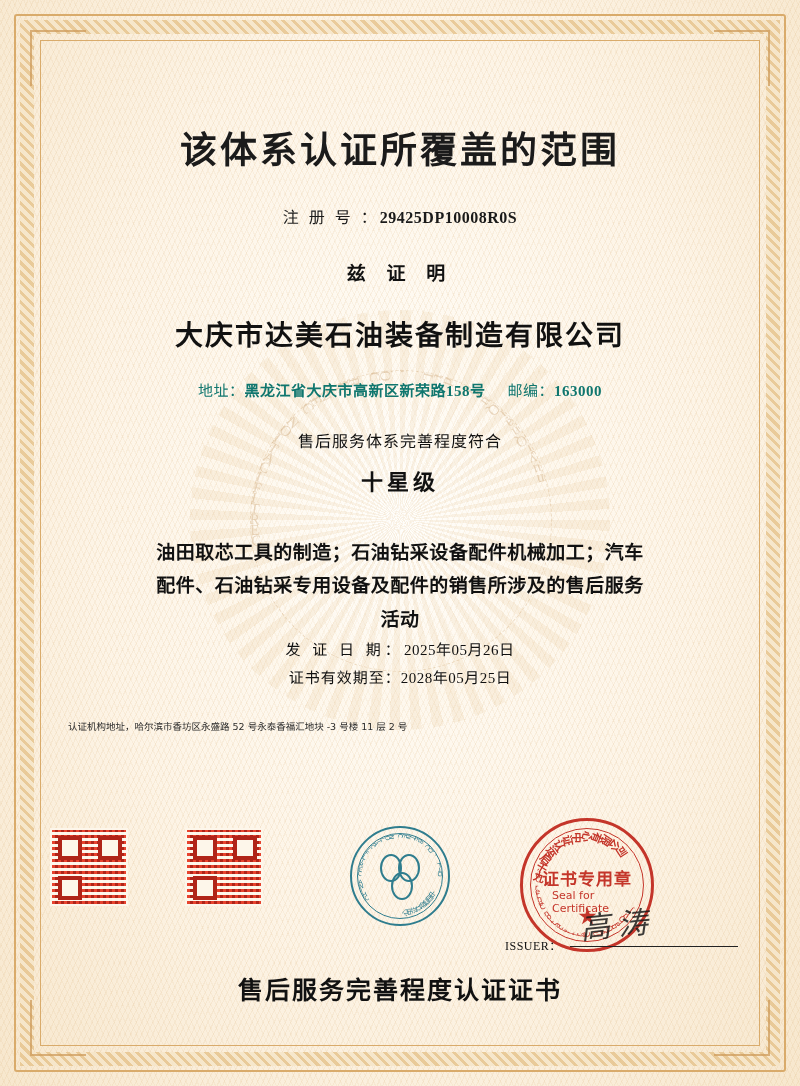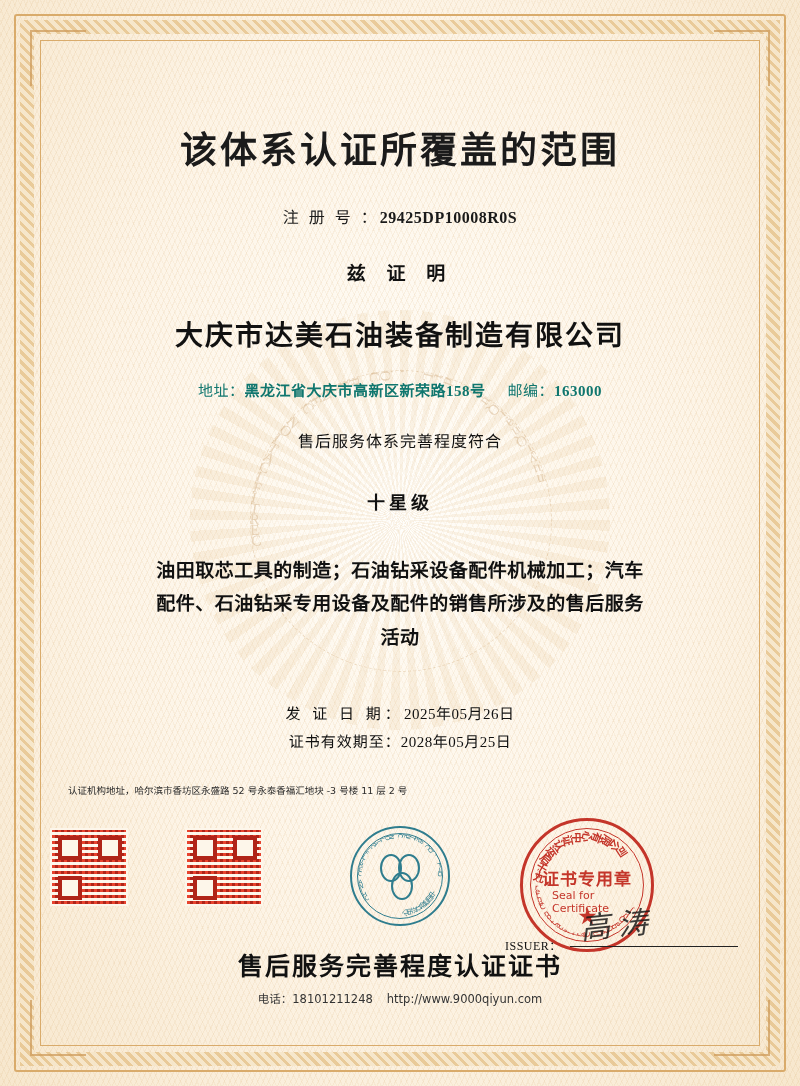--- a/index.html
+++ b/index.html
@@ -152,43 +152,42 @@
     letter-spacing: 1px;
   }
   .std-line {
     margin-top: 18px;
     font-size: 18px;
     font-weight: bold;
     color: #111;
     letter-spacing: 1px;
   }
   .star-line {
-    margin-top: 36px;
-    font-size: 18px;
+    margin-top: 12px;
+    font-size: 22px;
     font-weight: bold;
     letter-spacing: 4px;
     color: #111;
   }
   .scope-caption {
     margin-top: 18px;
     font-size: 16px;
     color: #111;
     letter-spacing: 1px;
   }
   .scope-body {
     margin: 40px auto 0;
     width: 490px;
     font-size: 19px;
     font-weight: bold;
     line-height: 1.75;
     color: #111;
     letter-spacing: 0.5px;
   }
   .dates {
-    margin-top: 46px;
     font-size: 15px;
     color: #111;
     text-align: center;
     line-height: 1.9;
   }
   .dates .drow { display: block; }
   .dates .dlabel { letter-spacing: 4px; }
   .dates .dlabel2 { letter-spacing: 1px; }
   .dates .dval { letter-spacing: .5px; }
 
@@ -596,18 +595,15 @@
       <div class="seal-en">Seal for Certificate</div>
       <div class="star">★</div>
     </div>
 
     <div class="issuer">ISSUER：</div>
     <div class="signature">高 涛</div>
     <div class="sig-underline"></div>
 
     <div class="issuer-org">
       <div class="org-name">售后服务完善程度认证证书</div>
-      <div class="org-contact">
-        <span>电话：</span><span>18101211248</span><span class="sep"></span><span>http://www.9000qiyun.com</span>
-      </div>
     </div>
   </div>
 </div>
 
 </body></html>

